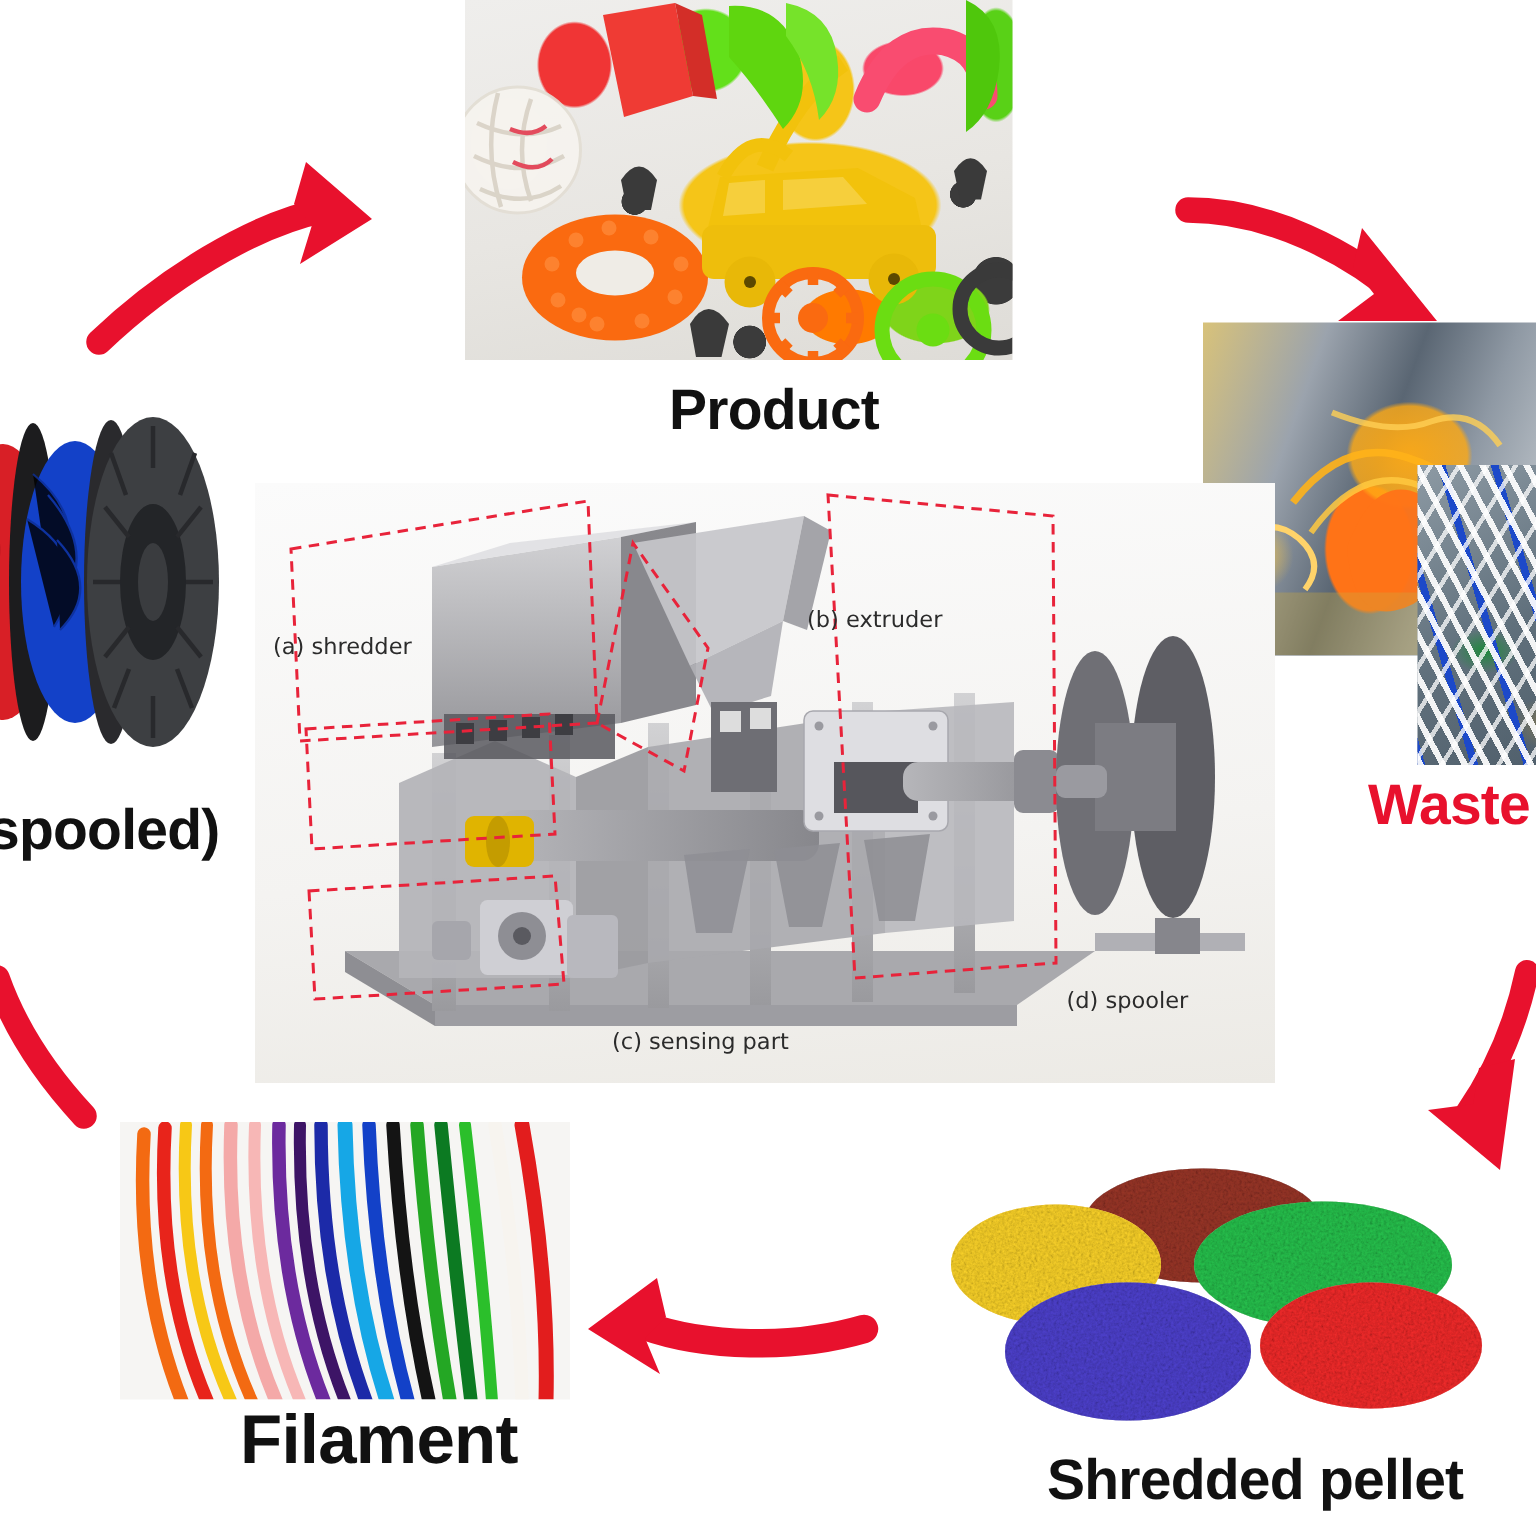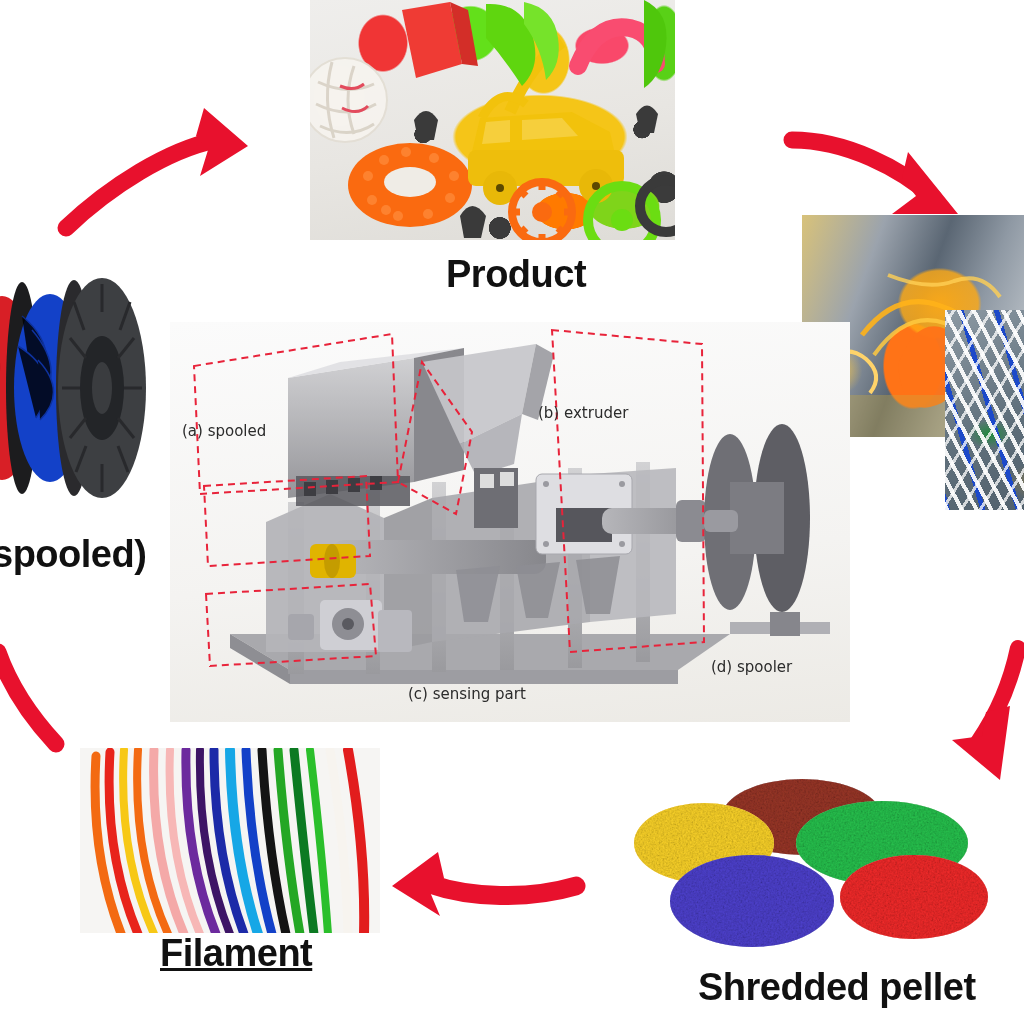--- a/index.html
+++ b/index.html
@@ -157,20 +157,21 @@
       <path d="M72 140 q40 -56 90 -22 q26 18 22 50" stroke="#ffc93f" stroke-width="4" fill="none" opacity=".85"></path>
       <path d="M86 60 q40 16 66 6 q28 -10 46 16" stroke="#ffcf55" stroke-width="4" fill="none" opacity=".8"></path>
       <path d="M96 150 q16 -44 42 -38 q24 6 20 44 q-2 30 -30 36 q-28 6 -32 -42 Z" fill="#ff7317" opacity=".95"></path>
       <path d="M20 150 q22 -24 44 -6 q18 16 4 34" stroke="#ffd36a" stroke-width="4" fill="none"></path>
       <rect x="0" y="180" width="222" height="42" fill="#caa93f" opacity=".35"></rect>
     </svg>
   </div>
 
   <div class="photo" id="waste-photo-b" aria-label="Tangled pile of mixed plastic waste strands"></div>
 
+  <div class="label red" id="label-waste" style="left:912px;top:516px;font-size:38px;">Waste</div>
 
   <div class="photo" id="machine-photo" aria-label="CAD render of combined shredder-extruder-spooler recycling machine">
     <svg width="680" height="400" viewBox="0 0 680 400">
       <defs>
         <linearGradient id="gMetal" x1="0" y1="0" x2="0" y2="1">
           <stop offset="0" stop-color="#d2d2d4"></stop>
             <stop offset="1" stop-color="#9a9a9e"></stop>
         </linearGradient>
         <linearGradient id="gMetal2" x1="0" y1="0" x2="1" y2="0">
           <stop offset="0" stop-color="#b6b6ba"></stop>
@@ -257,21 +258,21 @@
 
       <g fill="none" stroke="#e8233a" stroke-width="2" stroke-dasharray="7 5">
         <path d="M24 44 L222 12 L228 160 L30 172 Z"></path>
         <path d="M228 160 L252 40 L302 110 L286 192 Z"></path>
         <path d="M36 272 L200 262 L206 334 L40 344 Z"></path>
         <path d="M382 8 L532 22 L534 320 L400 330 Z"></path>
         <path d="M34 164 L196 154 L200 234 L38 244 Z"></path>
       </g>
     </svg>
 
-    <div class="cad-label" style="left:12px;top:100px;">(a) spooled</div>
+    <div class="cad-label" style="left:12px;top:100px;">(a) shredder</div>
     <div class="cad-label" style="left:368px;top:82px;text-align:right;">(b) extruder</div>
     <div class="cad-label" style="left:214px;top:363px;margin-left:24px;">(c) sensing part</div>
     <div class="cad-label" style="left:541px;top:336px;">(d) spooler</div>
   </div>
 
   <div class="photo" id="pellet-photo" aria-label="Five piles of colored plastic pellets">
     <svg width="400" height="205" viewBox="0 0 400 205">
       <defs>
         <filter id="grain">
             <feTurbulence type="fractalNoise" baseFrequency="0.55" numOctaves="3"></feTurbulence>
@@ -322,21 +323,21 @@
         <path d="M182 2 q6 104 24 184" stroke="#141414" stroke-width="9"></path>
         <path d="M198 2 q8 104 22 184" stroke="#24a724" stroke-width="9"></path>
         <path d="M214 2 q10 102 20 184" stroke="#0c7a22" stroke-width="9"></path>
         <path d="M230 2 q12 102 18 184" stroke="#2bbf2b" stroke-width="8"></path>
         <path d="M250 2 q16 100 18 184" stroke="#f7f4ef" stroke-width="9"></path>
         <path d="M268 2 q18 100 16 184" stroke="#e21d1d" stroke-width="10"></path>
       </g>
     </svg>
   </div>
 
-  <div class="label" id="label-filament" style="left:160px;top:932px;font-size:38px;text-decoration:underline;">Filament</div>
+  <div class="label" id="label-filament" style="left:160px;top:932px;font-size:46px;">Filament</div>
 
   <div class="photo" id="spool-photo" style="background:transparent;" aria-label="Red and blue filament wound on black spools">
     <svg width="190" height="232" viewBox="0 0 190 232">
 
       <ellipse cx="18" cy="116" rx="16" ry="106" fill="#1c1c1e"></ellipse>
       <ellipse cx="40" cy="116" rx="34" ry="92" fill="#d81f26"></ellipse>
       <g stroke="#a4131a" stroke-width="1.4" opacity=".75">
         <path d="M14 40 q34 36 8 78"></path>
           <path d="M22 56 q30 40 2 70"></path>
         <path d="M8 70 q38 26 14 68"></path>

